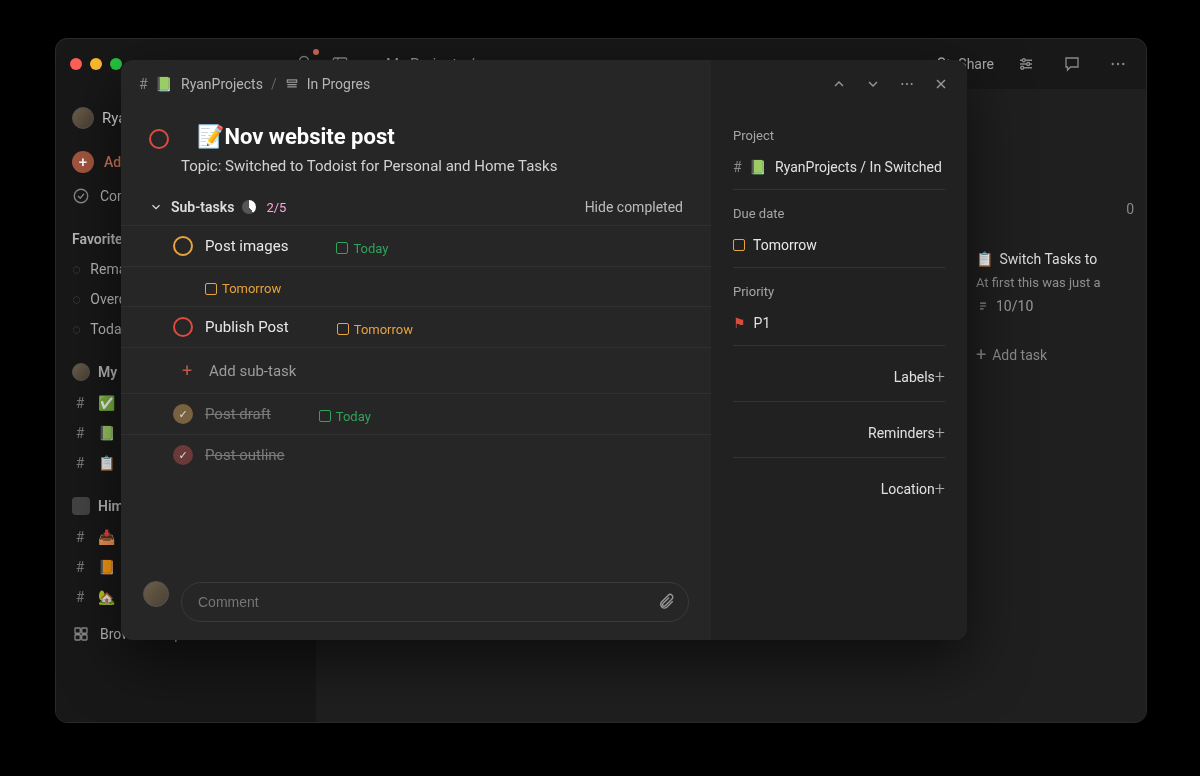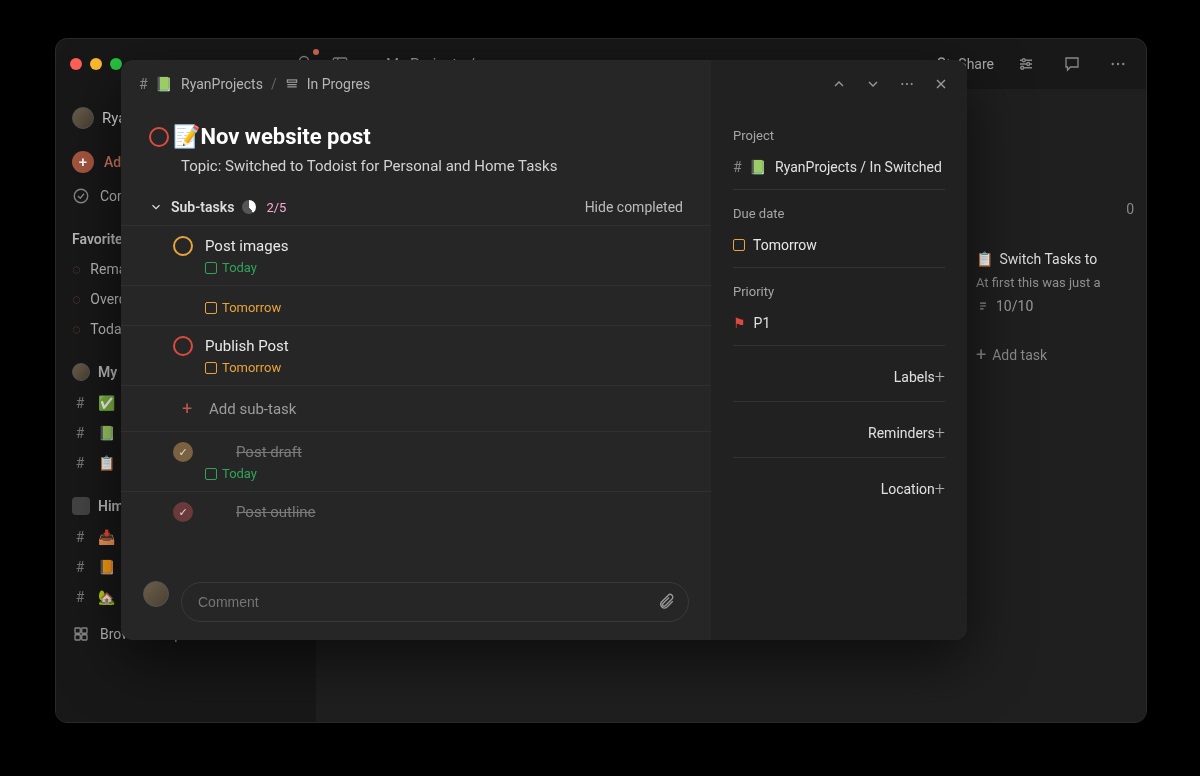--- a/index.html
+++ b/index.html
@@ -111,21 +111,21 @@
     font-size: 14px; color: #b5b5b5;
   }
   .modal-header .bc { display: flex; align-items: center; gap: 8px; }
   .modal-header .icons { margin-left: auto; display: flex; align-items: center; gap: 18px; color: #999; }
   .modal-header .icons svg { width: 16px; height: 16px; }
 
   .modal-main { padding-top: 48px; }
   .modal-side { padding-top: 58px; }
 
   .task-title-row {
-    display: flex; align-items: center; gap: 4px;
+    display: flex; align-items: flex-end; gap: 28px;
     padding: 16px 28px 8px 28px;
   }
   .check-ring {
     width: 20px; height: 20px; border-radius: 50%;
     border: 2px solid #dc4c3e; flex-shrink: 0;
   }
   .check-ring.p3-orange { border-color: #e8a33c; }
   .check-ring.p1-red { border-color: #dc4c3e; }
   .check-done {
     width: 20px; height: 20px; border-radius: 50%;
@@ -154,33 +154,34 @@
   }
   .pie {
     width: 14px; height: 14px; border-radius: 50%;
     background: conic-gradient(#fff 0 144deg, #555 144deg 360deg);
   }
   .subtasks-hdr .hidecomp {
     margin-left: auto; font-weight: 400; color: #bdbdbd; font-size: 14px;
   }
 
   .subtask {
-    display: flex; flex-direction: column;
+    display: flex; flex-direction: row;
     padding: 10px 28px 10px 52px;
     border-top: 1px solid #303030;
+    gap: 16px;
   }
   .subtask .line1 { display: flex; align-items: center; gap: 12px; }
   .subtask .name { color: #e8e8e8; font-size: 15px; }
   .subtask .meta { padding-left: 32px; margin-top: 4px; display:flex; align-items:center; gap:5px; font-size: 13px; }
   .meta.green { color: #2fa35a; }
   .meta.orange { color: #e8a33c; }
   .meta.grey { color: #9a9a9a; }
   .cal { width: 12px; height: 12px; border: 1.5px solid currentColor; border-radius: 2px; position: relative; }
 
-  .subtask.done .name { text-decoration: line-through; color: #7b7b7b; margin-left: 31px; }
+  .subtask.done .name { text-decoration: line-through; color: #7b7b7b; }
 
   .addsub {
     display: flex; align-items: center; gap: 12px;
     padding: 12px 28px 12px 56px; color: #9c9c9c; font-size: 15px;
     border-top: 1px solid #303030;
   }
   .addsub .pls { color: #b85b47; font-size: 18px; width: 20px; text-align:center; }
 
   .comment-row {
     margin-top: auto;

